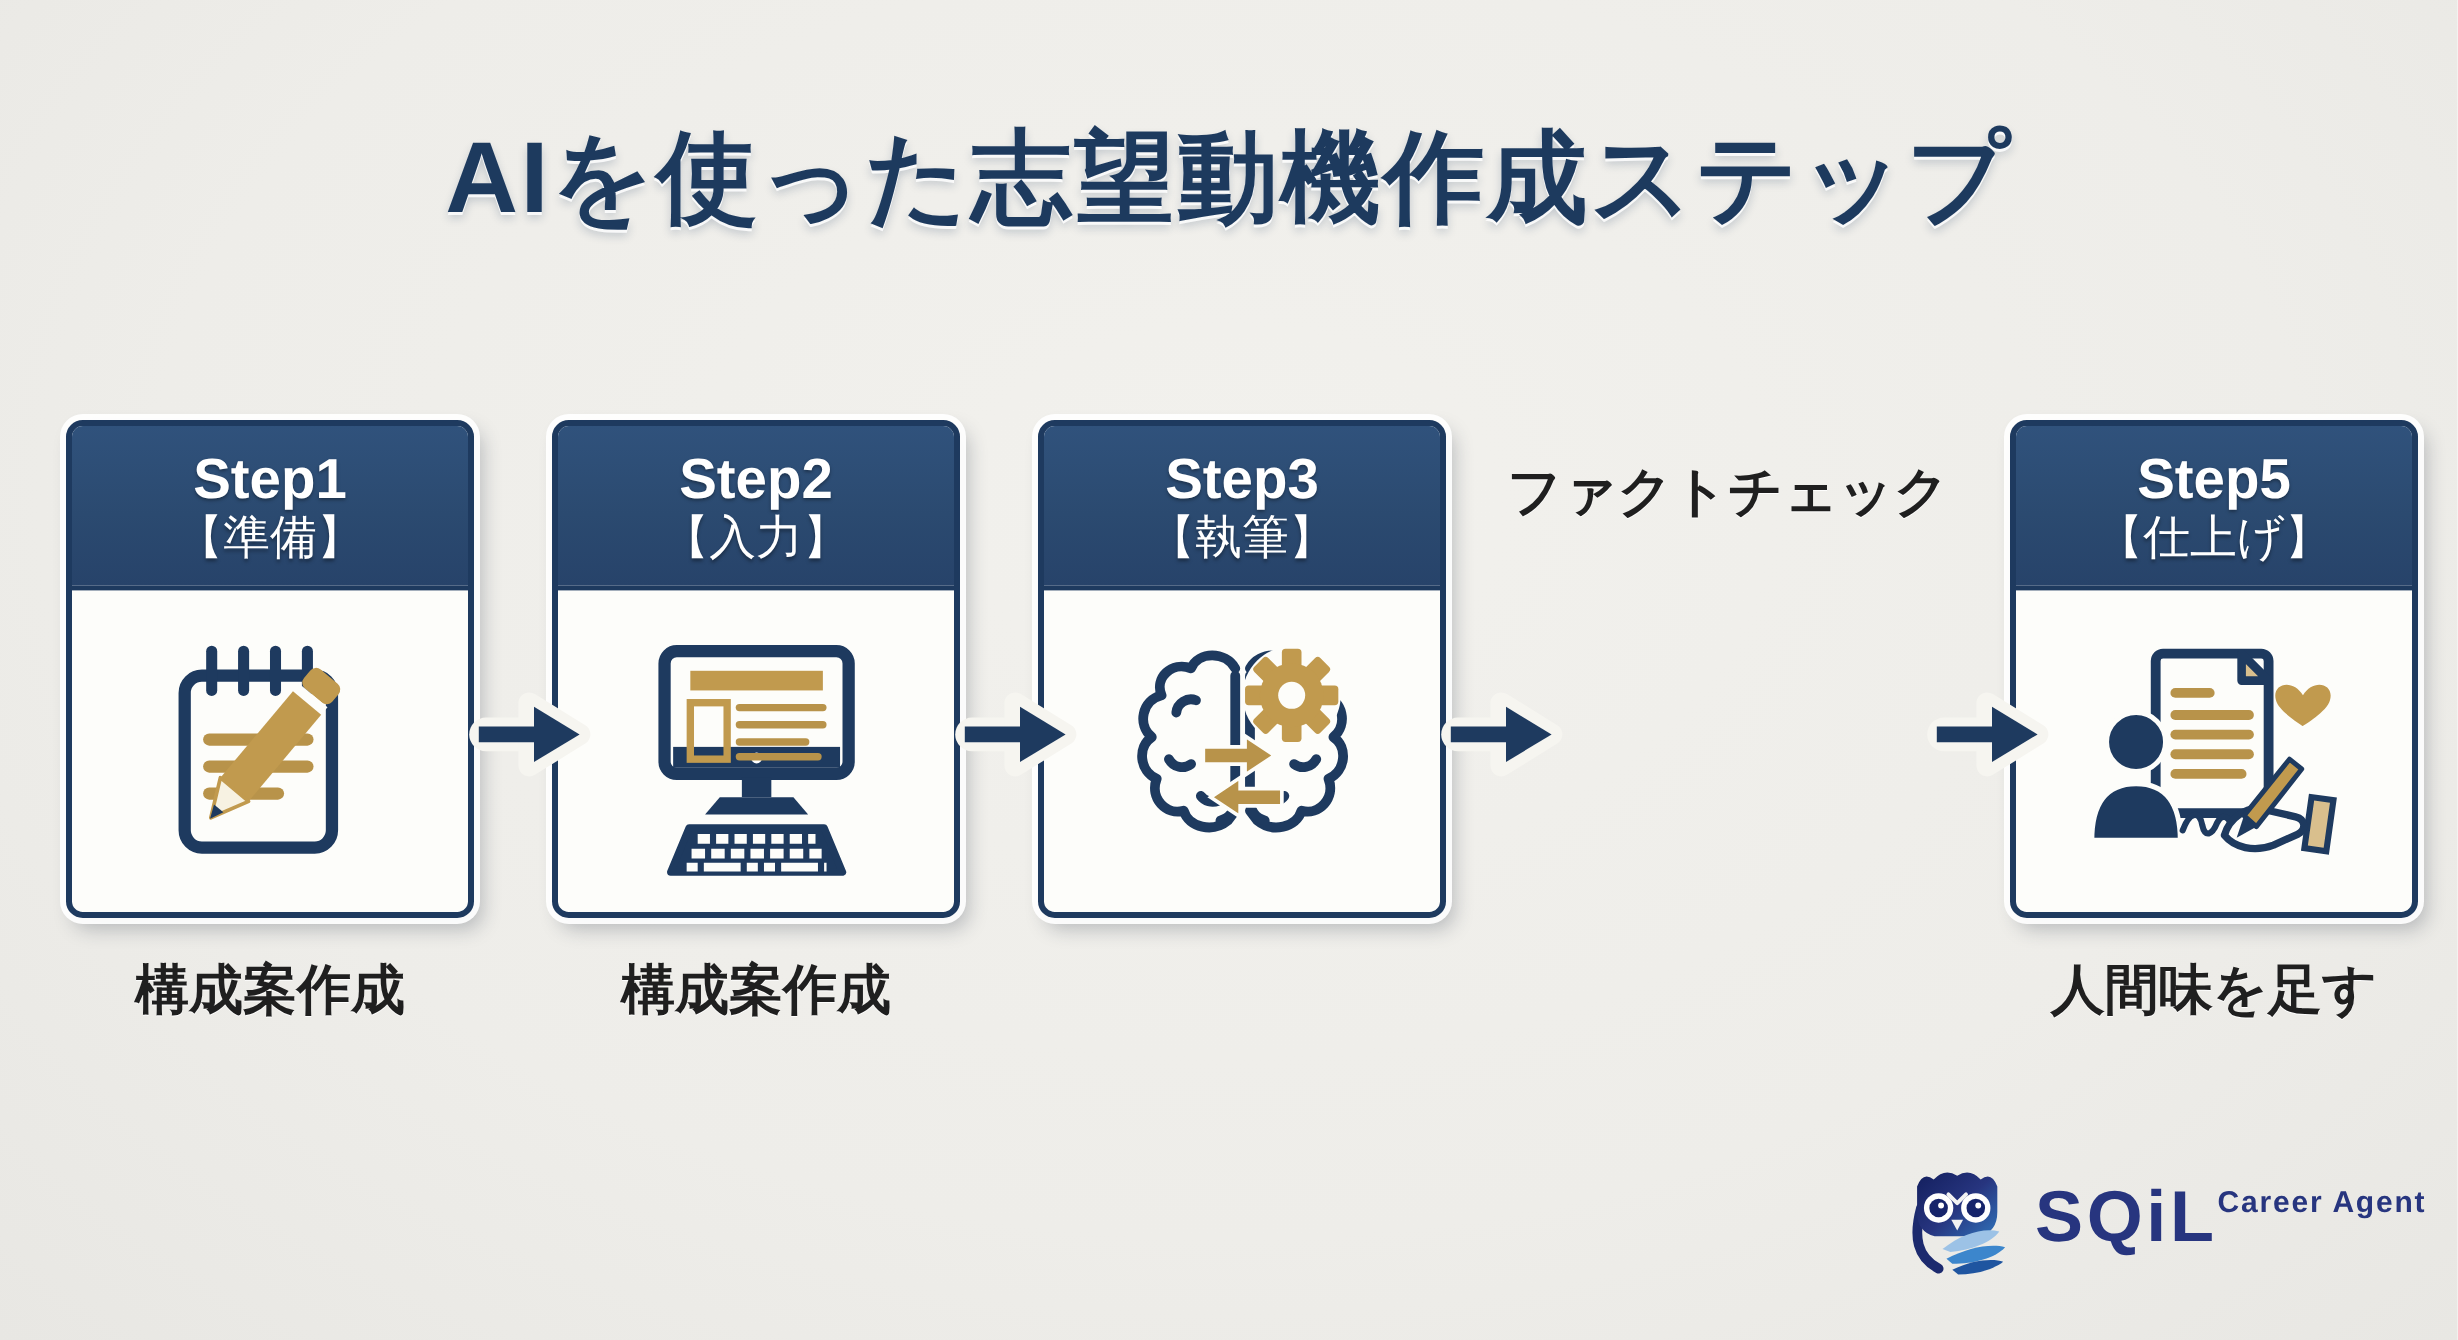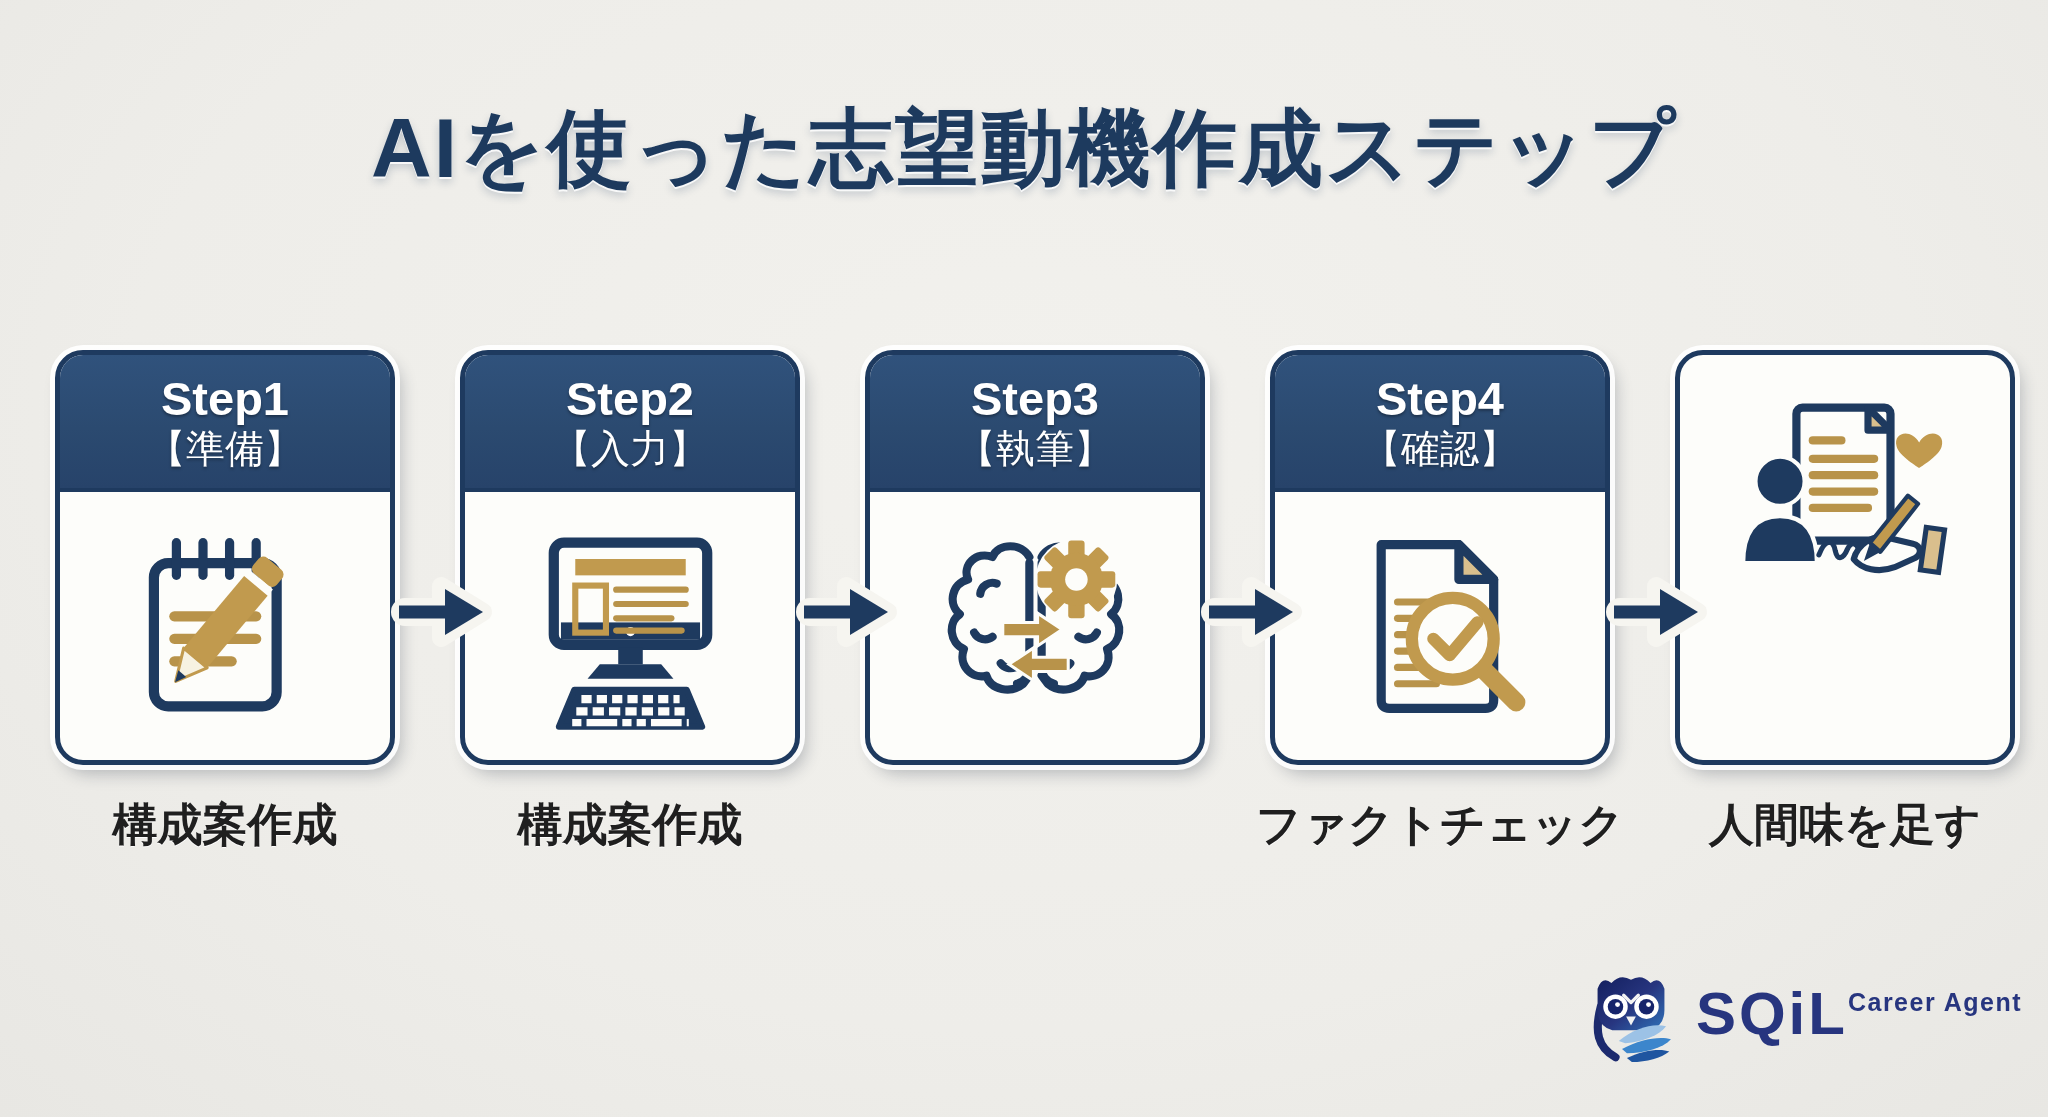--- a/index.html
+++ b/index.html
@@ -15,21 +15,21 @@
     text-shadow:0 2px 0 rgba(255,255,255,.85), 0 5px 8px rgba(30,58,95,.22);
     white-space:nowrap;
   }
   .steps-row{
     position:absolute;top:350px;left:55px;
     display:flex;gap:65px;
   }
   .step-col{width:340px;display:flex;flex-direction:column;align-items:center;}
   .step-card{
     width:340px;height:415px;box-sizing:border-box;
-    border:5px solid #1e3a5f;border-radius:28px;
+    border:5px solid #1e3a5f;border-radius:14px;
     background:#fdfdfa;overflow:hidden;
     box-shadow:0 0 0 5px rgba(255,255,255,.92), 6px 9px 16px rgba(40,50,70,.28);
   }
   .card-header{
     height:137px;box-sizing:border-box;
     background:linear-gradient(180deg,#30527c 0%, #2b4a70 55%, #27436a 100%);
     border-bottom:4px solid #1e3a5f;
     display:flex;flex-direction:column;align-items:center;justify-content:center;gap:7px;
     color:#ffffff;
   }
@@ -159,48 +159,29 @@
           <circle cx="150" cy="64" r="26" fill="#c19a4e"></circle>
           <circle cx="150" cy="64" r="11" fill="#fdfdfa"></circle>
           <path d="M78 106 h34 v-9 l24 16 l-24 16 v-9 h-34 z" fill="#b8934a" stroke="#fdfdfa" stroke-width="3"></path>
           <path d="M142 140 h-34 v-9 l-24 16 l24 16 v-9 h34 z" fill="#b8934a" stroke="#fdfdfa" stroke-width="3"></path>
         </svg>
       </div>
     </div>
   </div>
 
   <div class="step-col">
-    <div class="step-card">
-      <div class="card-header">
-        <div class="step-number">Step4</div>
-        <div class="step-phase">【確認】</div>
-      </div>
-      <div class="card-body">
-        <svg viewBox="0 0 220 220">
-          <path d="M52 30 H128 L162 64 V182 Q162 190 154 190 H60 Q52 190 52 182 Z" fill="#fdfdfa" stroke="#1e3a5f" stroke-width="9" stroke-linejoin="round"></path>
-          <path d="M128 30 V64 H162 Z" fill="#d9bf8d" stroke="#1e3a5f" stroke-width="9" stroke-linejoin="round"></path>
-          <g stroke="#b8934a" stroke-width="7" stroke-linecap="round">
-            <line x1="68" y1="86" x2="112" y2="86"></line>
-            <line x1="68" y1="102" x2="106" y2="102"></line>
-            <line x1="68" y1="118" x2="102" y2="118"></line>
-            <line x1="68" y1="134" x2="100" y2="134"></line>
-            <line x1="68" y1="150" x2="102" y2="150"></line>
-            <line x1="68" y1="166" x2="106" y2="166"></line>
-          </g>
-          <line x1="152" y1="152" x2="184" y2="184" stroke="#c19a4e" stroke-width="18" stroke-linecap="round"></line>
-          <circle cx="122" cy="122" r="40" fill="#fdfdfa" stroke="#c19a4e" stroke-width="12"></circle>
-          <path d="M103 122 L119 138 L146 106" fill="none" stroke="#c19a4e" stroke-width="12" stroke-linecap="round" stroke-linejoin="round"></path>
-        </svg>
-      </div>
-    </div>
     <div class="step-label">ファクトチェック</div>
   </div>
 
   <div class="step-col">
     <div class="step-card">
+      <div class="card-header">
+        <div class="step-number">Step5</div>
+        <div class="step-phase">【仕上げ】</div>
+      </div>
       <div class="card-body">
         <svg viewBox="0 0 220 220">
           <rect x="62" y="30" width="92" height="130" rx="6" fill="#fdfdfa" stroke="#1e3a5f" stroke-width="8"></rect>
           <path d="M132 30 V52 H154 Z" fill="#d9bf8d" stroke="#1e3a5f" stroke-width="7" stroke-linejoin="round"></path>
           <g stroke="#b8934a" stroke-width="8" stroke-linecap="round">
             <line x1="78" y1="62" x2="106" y2="62"></line>
             <line x1="78" y1="80" x2="138" y2="80"></line>
             <line x1="78" y1="96" x2="138" y2="96"></line>
             <line x1="78" y1="112" x2="138" y2="112"></line>
             <line x1="78" y1="128" x2="132" y2="128"></line>

